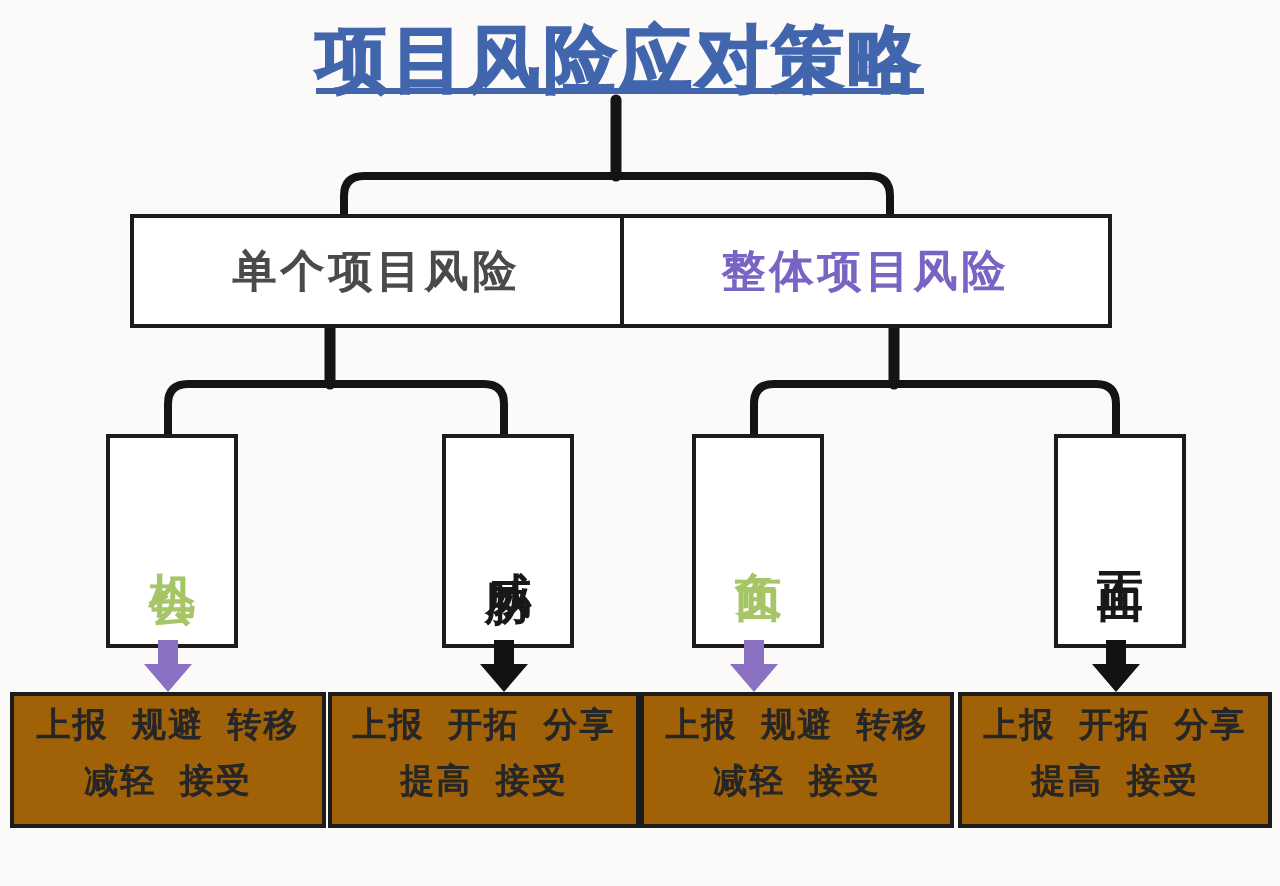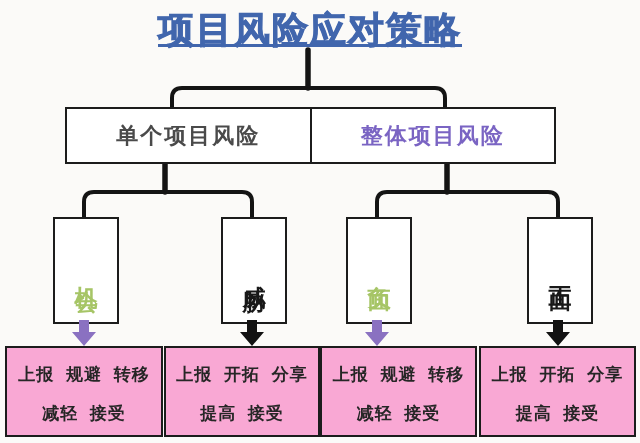--- a/index.html
+++ b/index.html
@@ -31,23 +31,23 @@
     background:#fff;border:2px solid #1c1c1c;
     display:flex;align-items:center;justify-content:center;
   }
   .vbox .vtext{
     writing-mode:vertical-rl;text-orientation:upright;
     font-size:23px;font-weight:800;letter-spacing:4px;line-height:1;
   }
   .vbox.b1{left:53px;} .vbox.b2{left:221px;} .vbox.b3{left:346px;} .vbox.b4{left:527px;}
   .arrows{position:absolute;left:0;top:0;width:640px;height:443px;}
   .lvl3{
-    position:absolute;top:346px;height:91px;background:#f9a8d4;border:2px solid #1c1c1c;
+    position:absolute;top:346px;height:68px;background:#a16207;border:2px solid #1c1c1c;
     box-sizing:border-box;display:flex;flex-direction:column;align-items:center;
-    justify-content:space-between;padding:15px 4px 10px 4px;
+    justify-content:space-between;padding:3px 4px 10px 4px;
   }
   .lvl3 .line{
     font-size:17px;font-weight:800;color:#262626;letter-spacing:1px;
     word-spacing:6px;white-space:nowrap;
   }
   .lvl3.c1{left:5px;width:158px;}
   .lvl3.c2{left:164px;width:156px;}
   .lvl3.c3{left:320px;width:157px;}
   .lvl3.c4{left:479px;width:157px;}
 </style>

